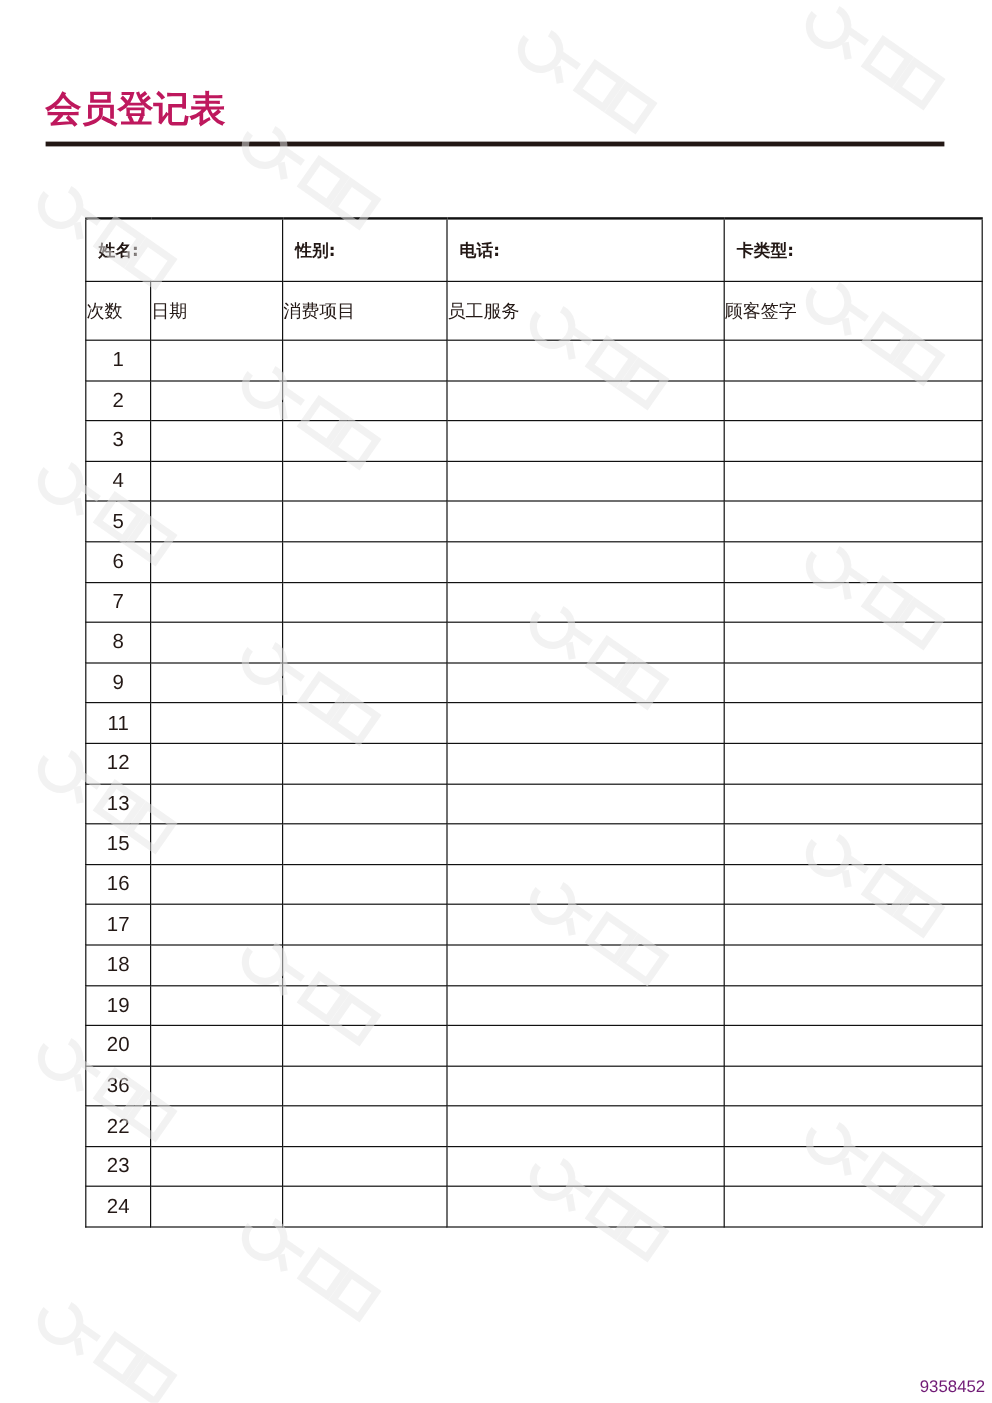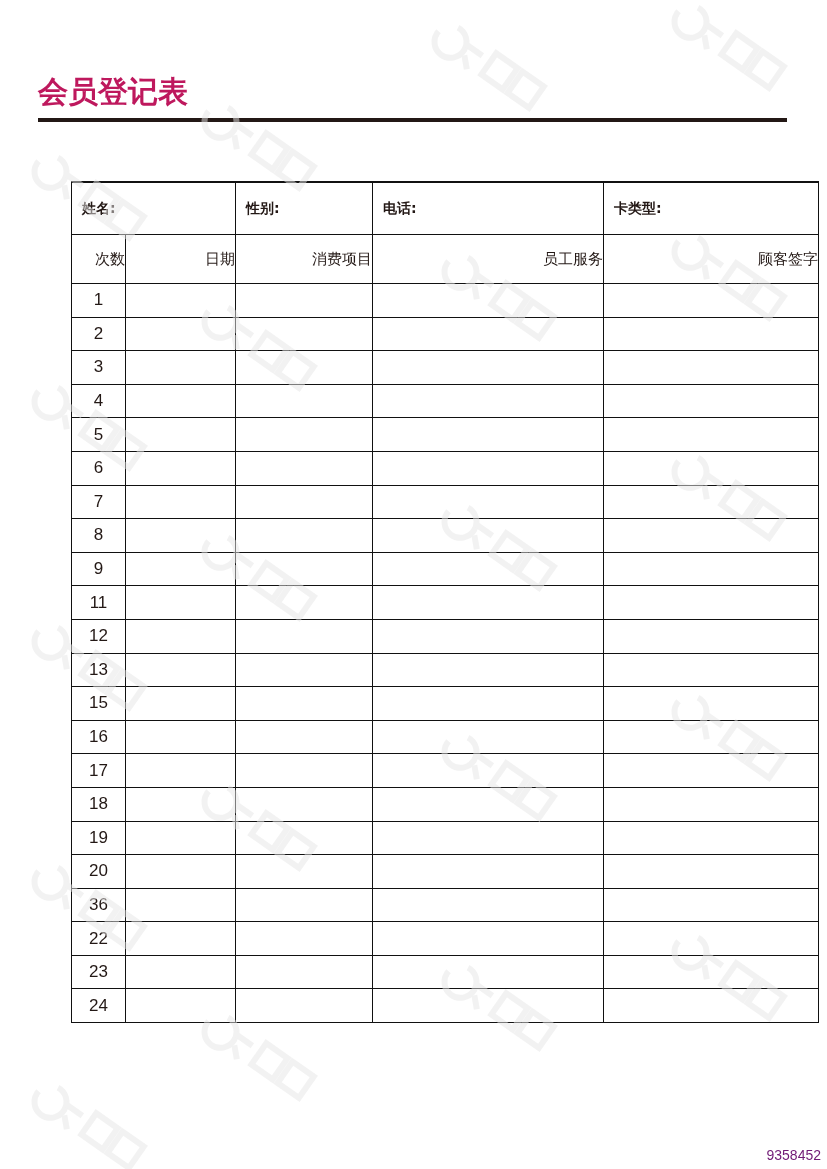--- a/index.html
+++ b/index.html
@@ -18,21 +18,21 @@
   }
   table.reg {
     position: absolute; left: 39px; top: 181px;
     border-collapse: collapse; table-layout: fixed; width: 747px; margin-left: 32px;
   }
   table.reg td {
     border: 1.3px solid #111; padding: 0; font-size: 14px; color: #231815;
     overflow: hidden; white-space: nowrap;
   }
   table.reg tr.info td { border-top: 2.2px solid #111; height: 51px; padding-left: 10px; font-weight: bold; font-size: 14px; }
-  table.reg tr.head td { height: 48px; text-align: right; font-size: 15px; }
+  table.reg tr.head td { height: 48px; text-align: left; font-size: 15px; }
   table.reg tr.row td { height: 32.6px; }
   table.reg tr.row td.num { text-align: center; font-family: "Liberation Sans", sans-serif; font-size: 17px; }
   .footer-id {
     position: absolute; right: 6px; bottom: 6px;
     font-family: "Liberation Sans", sans-serif; font-size: 14px; color: #701a75;
   }
   .wm {
     position: absolute; width: 150px; height: 110px; pointer-events: none; opacity: 0.5;
   }
 </style>

